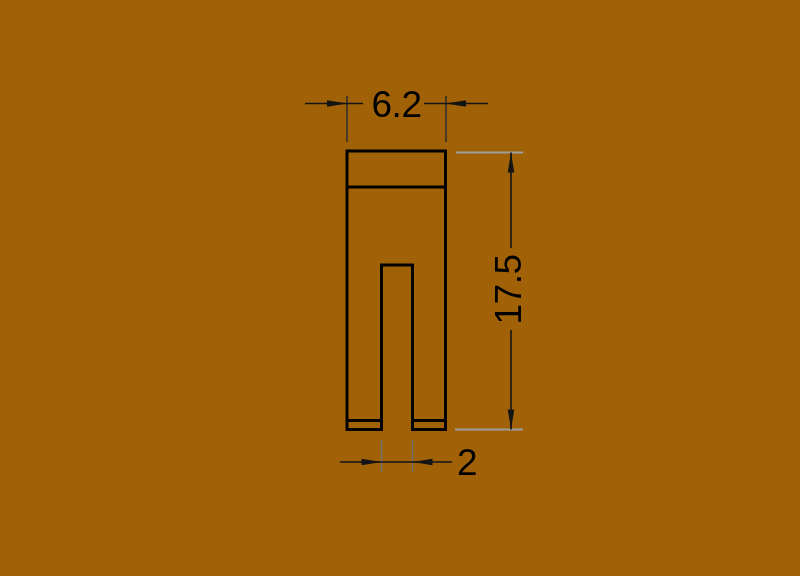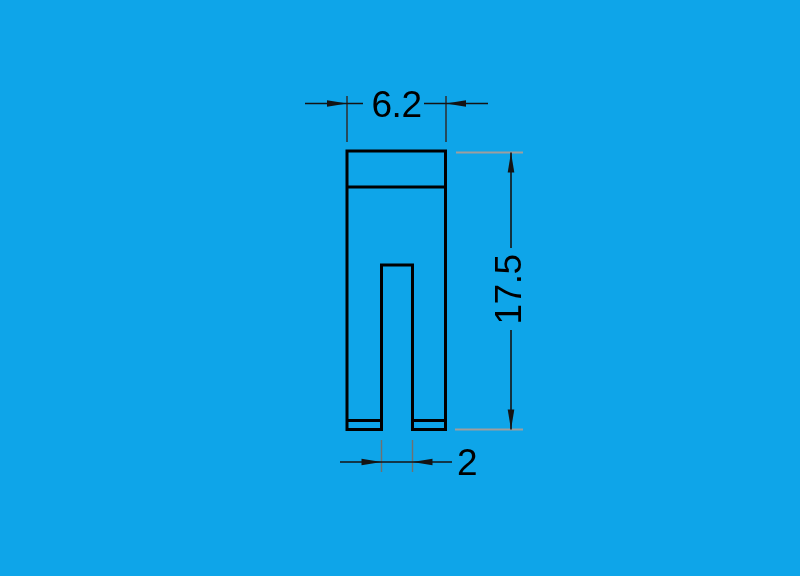--- a/index.html
+++ b/index.html
@@ -1,20 +1,20 @@
 <!DOCTYPE html>
 <html><head>
 <meta charset="utf-8">
 <style>
   html, body { margin: 0; padding: 0; background: #ffffff; }
   #canvas {
     position: relative;
     width: 800px;
     height: 576px;
-    background: #0ea5e9;
+    background: #a16207;
     font-family: "Liberation Sans", sans-serif;
     overflow: hidden;
   }
   svg { position: absolute; left: 0; top: 0; }
 
   .part-stroke   { stroke: #000000; stroke-width: 3; fill: none; stroke-linejoin: miter; }
   .dim-line      { stroke: #141414; stroke-width: 1.6; fill: none; }
   .ext-top       { stroke: #2e2e2e; stroke-width: 1.5; fill: none; }
   .ext-right     { stroke: #9e9e9e; stroke-width: 2;   fill: none; }
   .ext-bottom    { stroke: #707070; stroke-width: 1.4; fill: none; }

